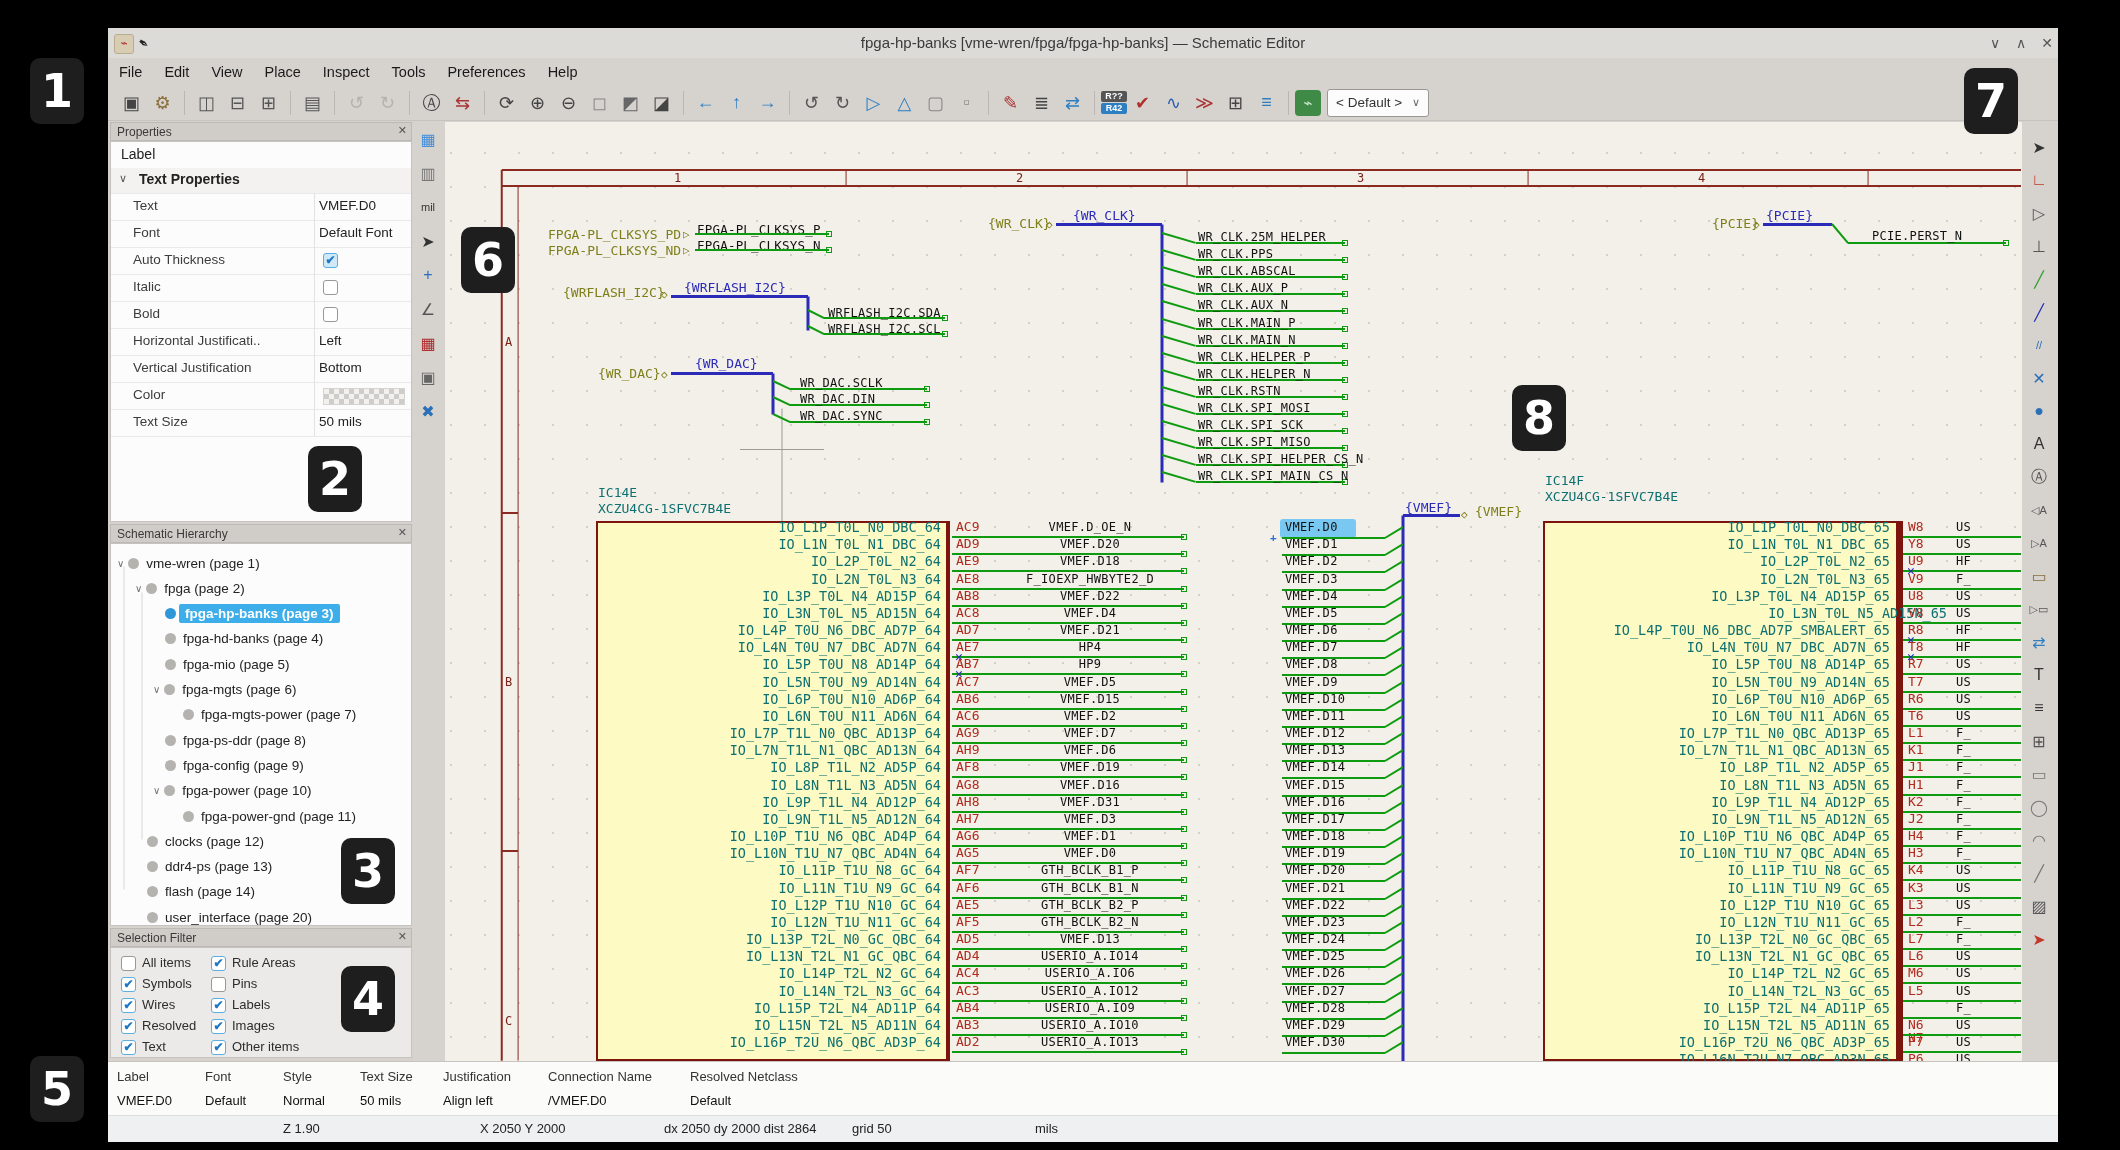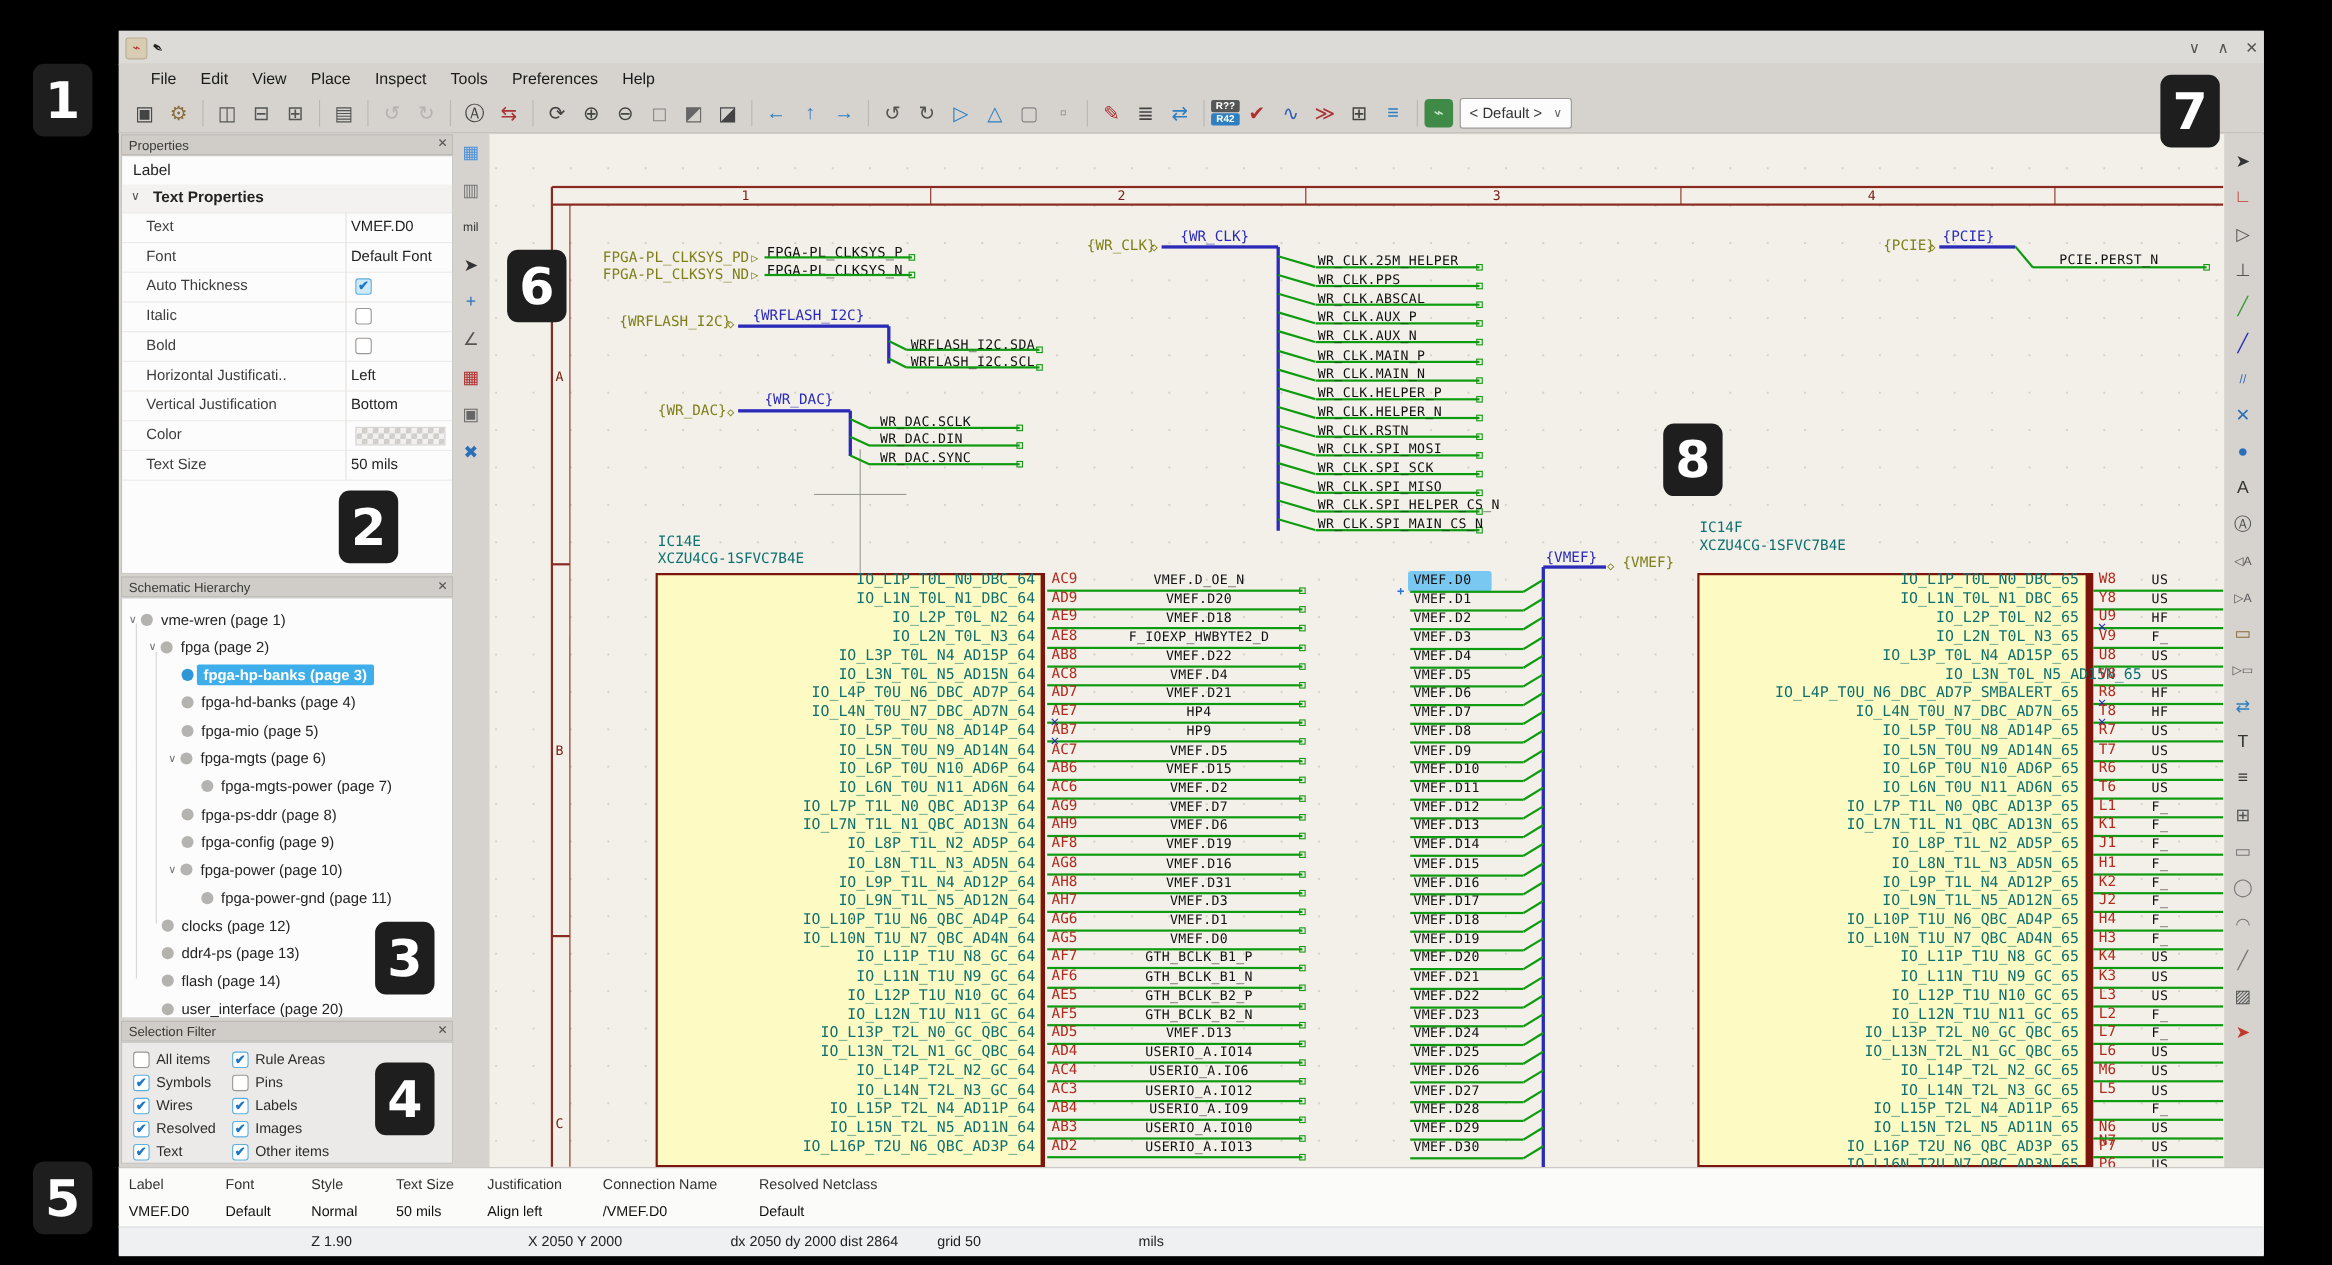--- a/index.html
+++ b/index.html
@@ -3,21 +3,21 @@
 <meta charset="utf-8">
 <style>
   html,body{margin:0;padding:0;}
   body{width:2120px;height:1150px;background:#000;position:relative;overflow:hidden;
        font-family:"Liberation Sans",sans-serif;-webkit-font-smoothing:antialiased;}
   .abs{position:absolute;}
   .win-bg{position:absolute;left:108px;top:28px;width:1950px;height:1113px;background:#d6d3cf;}
   .titlebar{position:absolute;left:108px;top:28px;width:1950px;height:30px;background:#dddbd8;border-bottom:1px solid #c2bfbc;}
   .title-text{position:absolute;width:100%;text-align:center;top:6px;font-size:15px;color:#3a3a3a;}
   .winbtn{position:absolute;top:4px;width:22px;height:22px;text-align:center;font-size:14px;color:#555;line-height:22px;}
-  .menubar{position:absolute;left:108px;top:58px;width:1950px;height:27px;background:#d6d3cf;display:flex;align-items:center;padding-left:18px;box-sizing:border-box;}
+  .menubar{position:absolute;left:108px;top:58px;width:1950px;height:27px;background:#d6d3cf;display:flex;align-items:center;padding-left:0;box-sizing:border-box;}
   .menu-item{font-size:14.5px;color:#1a1a1a;padding:3px 11px;}
   .toolbar{position:absolute;left:108px;top:85px;width:1950px;height:36px;background:#d6d3cf;border-bottom:1px solid #c5c2bf;display:flex;align-items:center;padding-left:8px;box-sizing:border-box;}
   .t-ico{width:27px;height:27px;margin:0 2px;display:flex;align-items:center;justify-content:center;font-size:18px;color:#4a4a4a;}
   .t-sep{width:1px;height:24px;background:#b9b6b3;margin:0 6px;}
   .t-annot{width:26px;height:26px;display:flex;flex-direction:column;justify-content:center;gap:1px;}
   .t-annot div{font-size:9px;font-weight:bold;color:#fff;text-align:center;border-radius:2px;line-height:11px;}
   .t-pcb{width:26px;height:26px;background:#3e8a46;border-radius:4px;color:#cde9cf;font-size:15px;text-align:center;line-height:26px;}
   .t-dd{height:26px;background:#fcfcfc;border:1px solid #9a9794;border-radius:3px;display:flex;align-items:center;padding:0 8px;margin-left:6px;font-size:13.5px;color:#333;gap:10px;}
   
   .panel-hd{position:absolute;background:#d0cdc9;border:1px solid #bcb9b6;font-size:12px;color:#3a3a3a;padding:2px 6px;box-sizing:border-box;}
@@ -68,20 +68,21 @@
        font-family:"DejaVu Sans",sans-serif;}
 </style>
 </head>
 <body>
 
 <div class="win-bg"></div>
 
 <div class="titlebar">
   <div class="abs" style="left:6px;top:6px;width:18px;height:18px;background:#d8cdb2;border-radius:3px;border:1px solid #b9ad90;color:#b03030;font-size:12px;text-align:center;line-height:17px;">⌁</div>
   <div class="abs" style="left:30px;top:8px;font-size:13px;color:#222;transform:rotate(35deg);">✒</div>
+  <div class="title-text">fpga-hp-banks [vme-wren/fpga/fpga-hp-banks] — Schematic Editor</div>
   <div class="winbtn" style="left:1876px;">∨</div>
   <div class="winbtn" style="left:1902px;">∧</div>
   <div class="winbtn" style="left:1928px;">✕</div>
 </div>
 
 <div class="menubar" id="menubar">
     <span class="menu-item">File</span>
     <span class="menu-item">Edit</span>
     <span class="menu-item">View</span>
     <span class="menu-item">Place</span>

